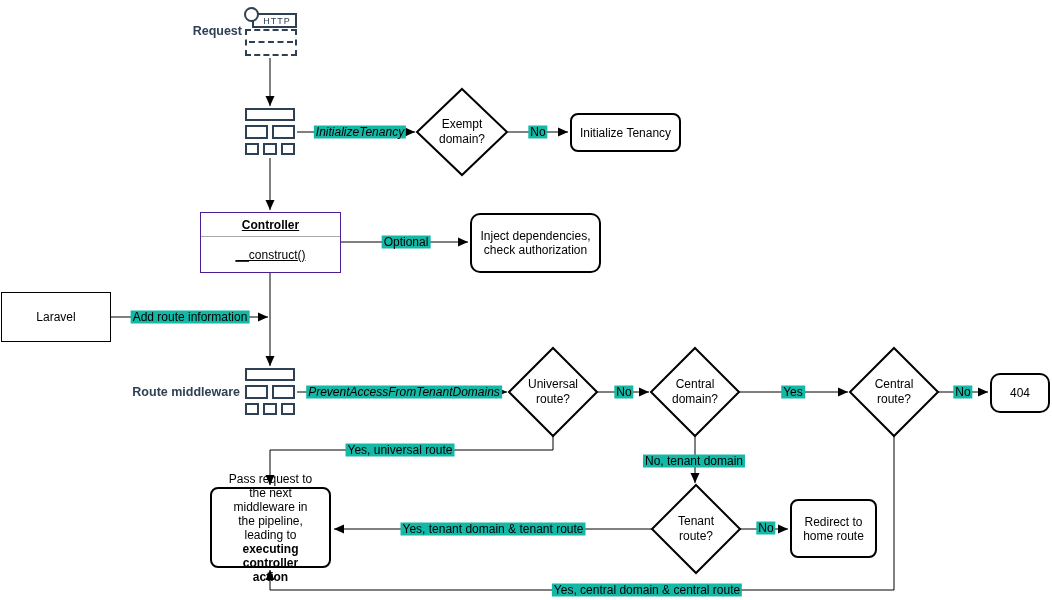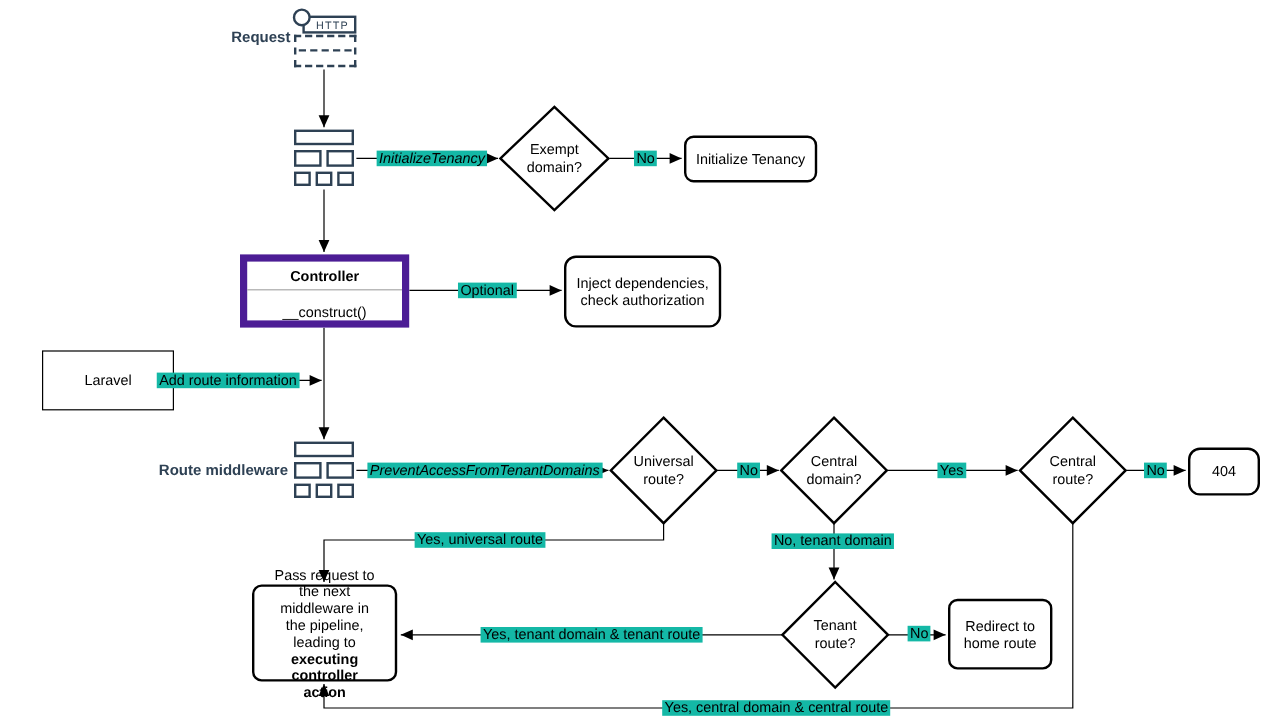--- a/index.html
+++ b/index.html
@@ -12,21 +12,21 @@
   .node {
     position:absolute; box-sizing:border-box; background:#fff;
     border:2px solid #000; border-radius:8px;
     display:flex; align-items:center; justify-content:center;
     text-align:center; font-size:12px; line-height:14px; color:#000;
     white-space:pre-line;
   }
   .node.sq { border-width:1px; border-radius:0; }
   .controller {
     position:absolute; box-sizing:border-box; background:#fff;
-    border:6px solid #4c1d95; font-size:12px; color:#000;
+    border:1px solid #4c1d95; font-size:12px; color:#000;text-decoration:underline;
   }
   .controller .ctitle {
     height:23px; display:flex; align-items:center; justify-content:center;
     font-weight:bold;
   }
   .controller .cdivider { border-top:1px solid #a8a8a8; }
   .controller .cbody {
     height:36px; display:flex; align-items:center; justify-content:center;
   }
 
@@ -162,21 +162,21 @@
 
   <div class="controller" style="left:200px; top:212px; width:141px; height:61px;">
     <div class="ctitle">Controller</div>
     <div class="cdivider"></div>
     <div class="cbody">__construct()</div>
   </div>
 
   <div class="node" style="left:470px; top:213px; width:131px; height:60px; border-radius:10px;">Inject dependencies,
 check authorization</div>
 
-  <div class="node sq" style="left:1px; top:292px; width:110px; height:50px;margin-left:34px;">Laravel</div>
+  <div class="node sq" style="left:1px; top:292px; width:110px; height:50px;">Laravel</div>
 
   <div class="node" style="left:990px; top:373px; width:60px; height:40px; border-radius:10px;">404</div>
 
   <div class="node pass-box" style="left:210px; top:487px; width:121px; height:81px;">
     <span><span>Pass request to the next middleware in the pipeline, leading to </span><b>executing controller action</b></span>
   </div>
 
   <div class="node" style="left:790px; top:499px; width:87px; height:59px;">Redirect to
 home route</div>
 
@@ -193,18 +193,18 @@
 
   <div class="edge-label it" style="left:360px; top:132px;">InitializeTenancy</div>
   <div class="edge-label" style="left:538px; top:132px;">No</div>
   <div class="edge-label" style="left:406px; top:242px;">Optional</div>
   <div class="edge-label" style="left:190px; top:317px;text-align:right;">Add route information</div>
   <div class="edge-label it" style="left:404px; top:392px;">PreventAccessFromTenantDomains</div>
   <div class="edge-label" style="left:624px; top:392px;">No</div>
   <div class="edge-label" style="left:793px; top:392px;">Yes</div>
   <div class="edge-label" style="left:963px; top:392px;">No</div>
   <div class="edge-label" style="left:400px; top:450px;">Yes, universal route</div>
-  <div class="edge-label" style="left:694px; top:451px;">No, tenant domain</div>
+  <div class="edge-label" style="left:694px; top:461px;">No, tenant domain</div>
   <div class="edge-label" style="left:493px; top:529px;">Yes, tenant domain &amp; tenant route</div>
   <div class="edge-label" style="left:766px; top:528px;">No</div>
   <div class="edge-label" style="left:647px; top:590px;">Yes, central domain &amp; central route</div>
 
 </div>
 
 </body></html>

